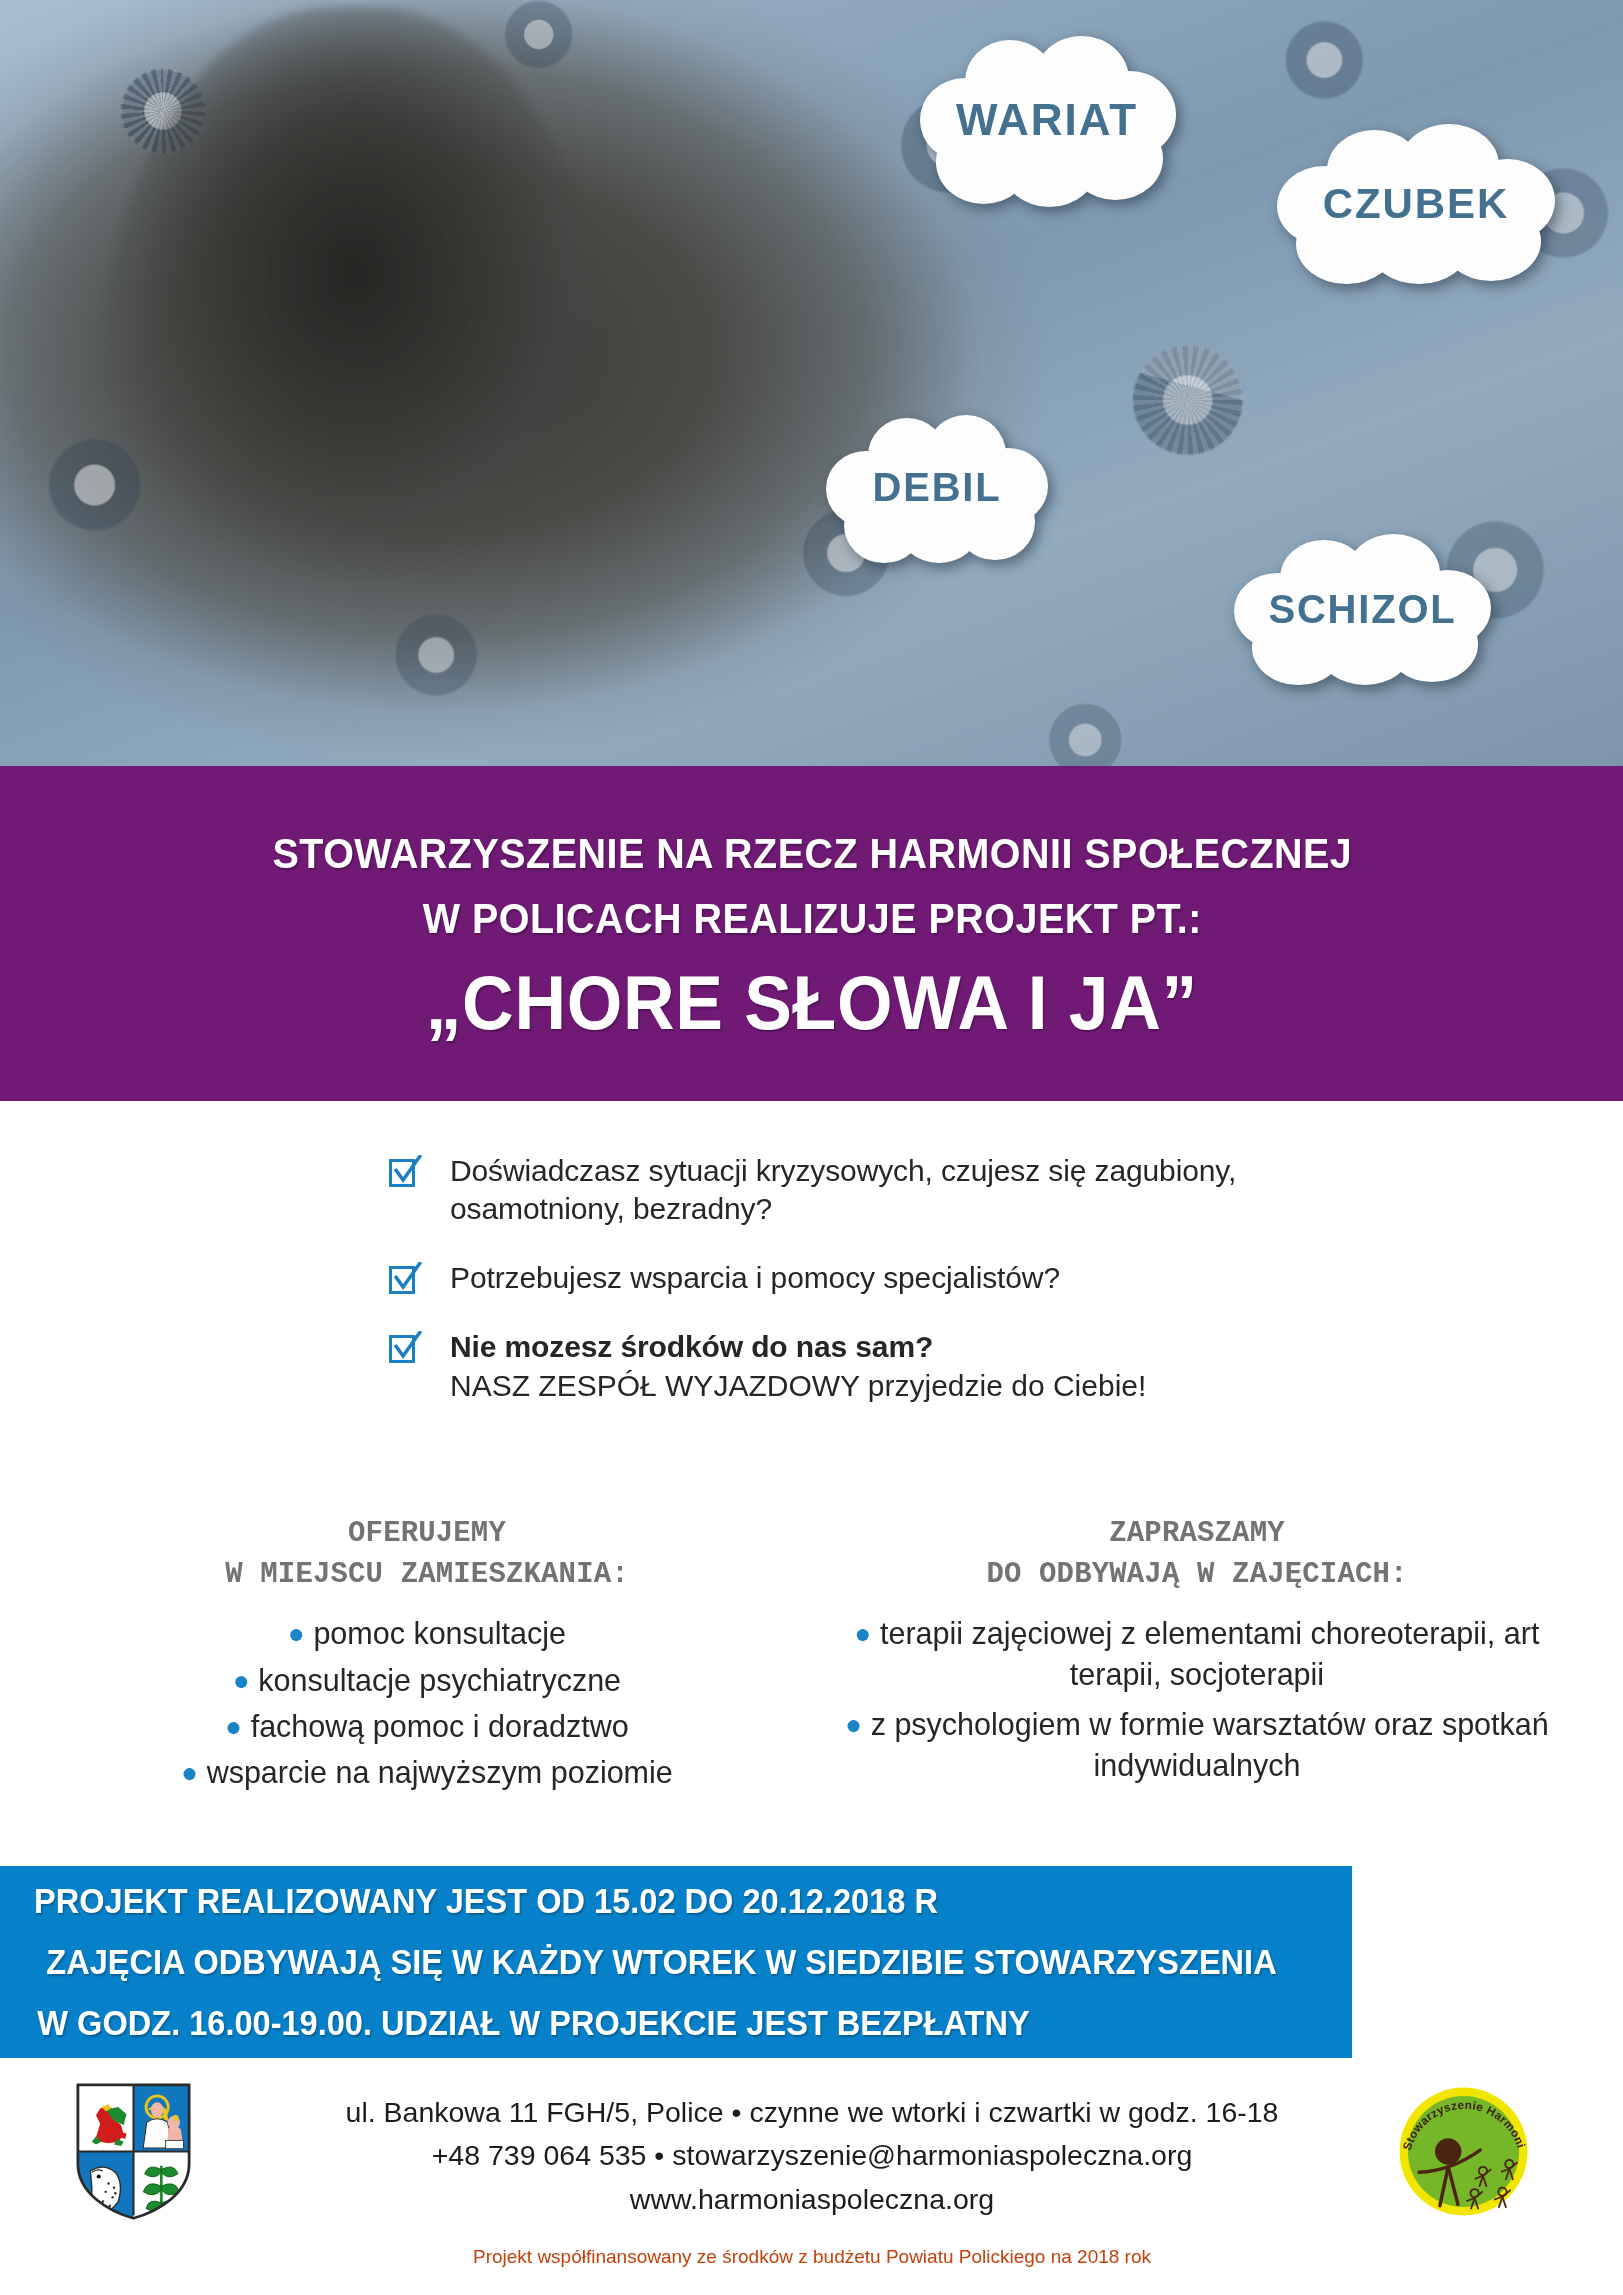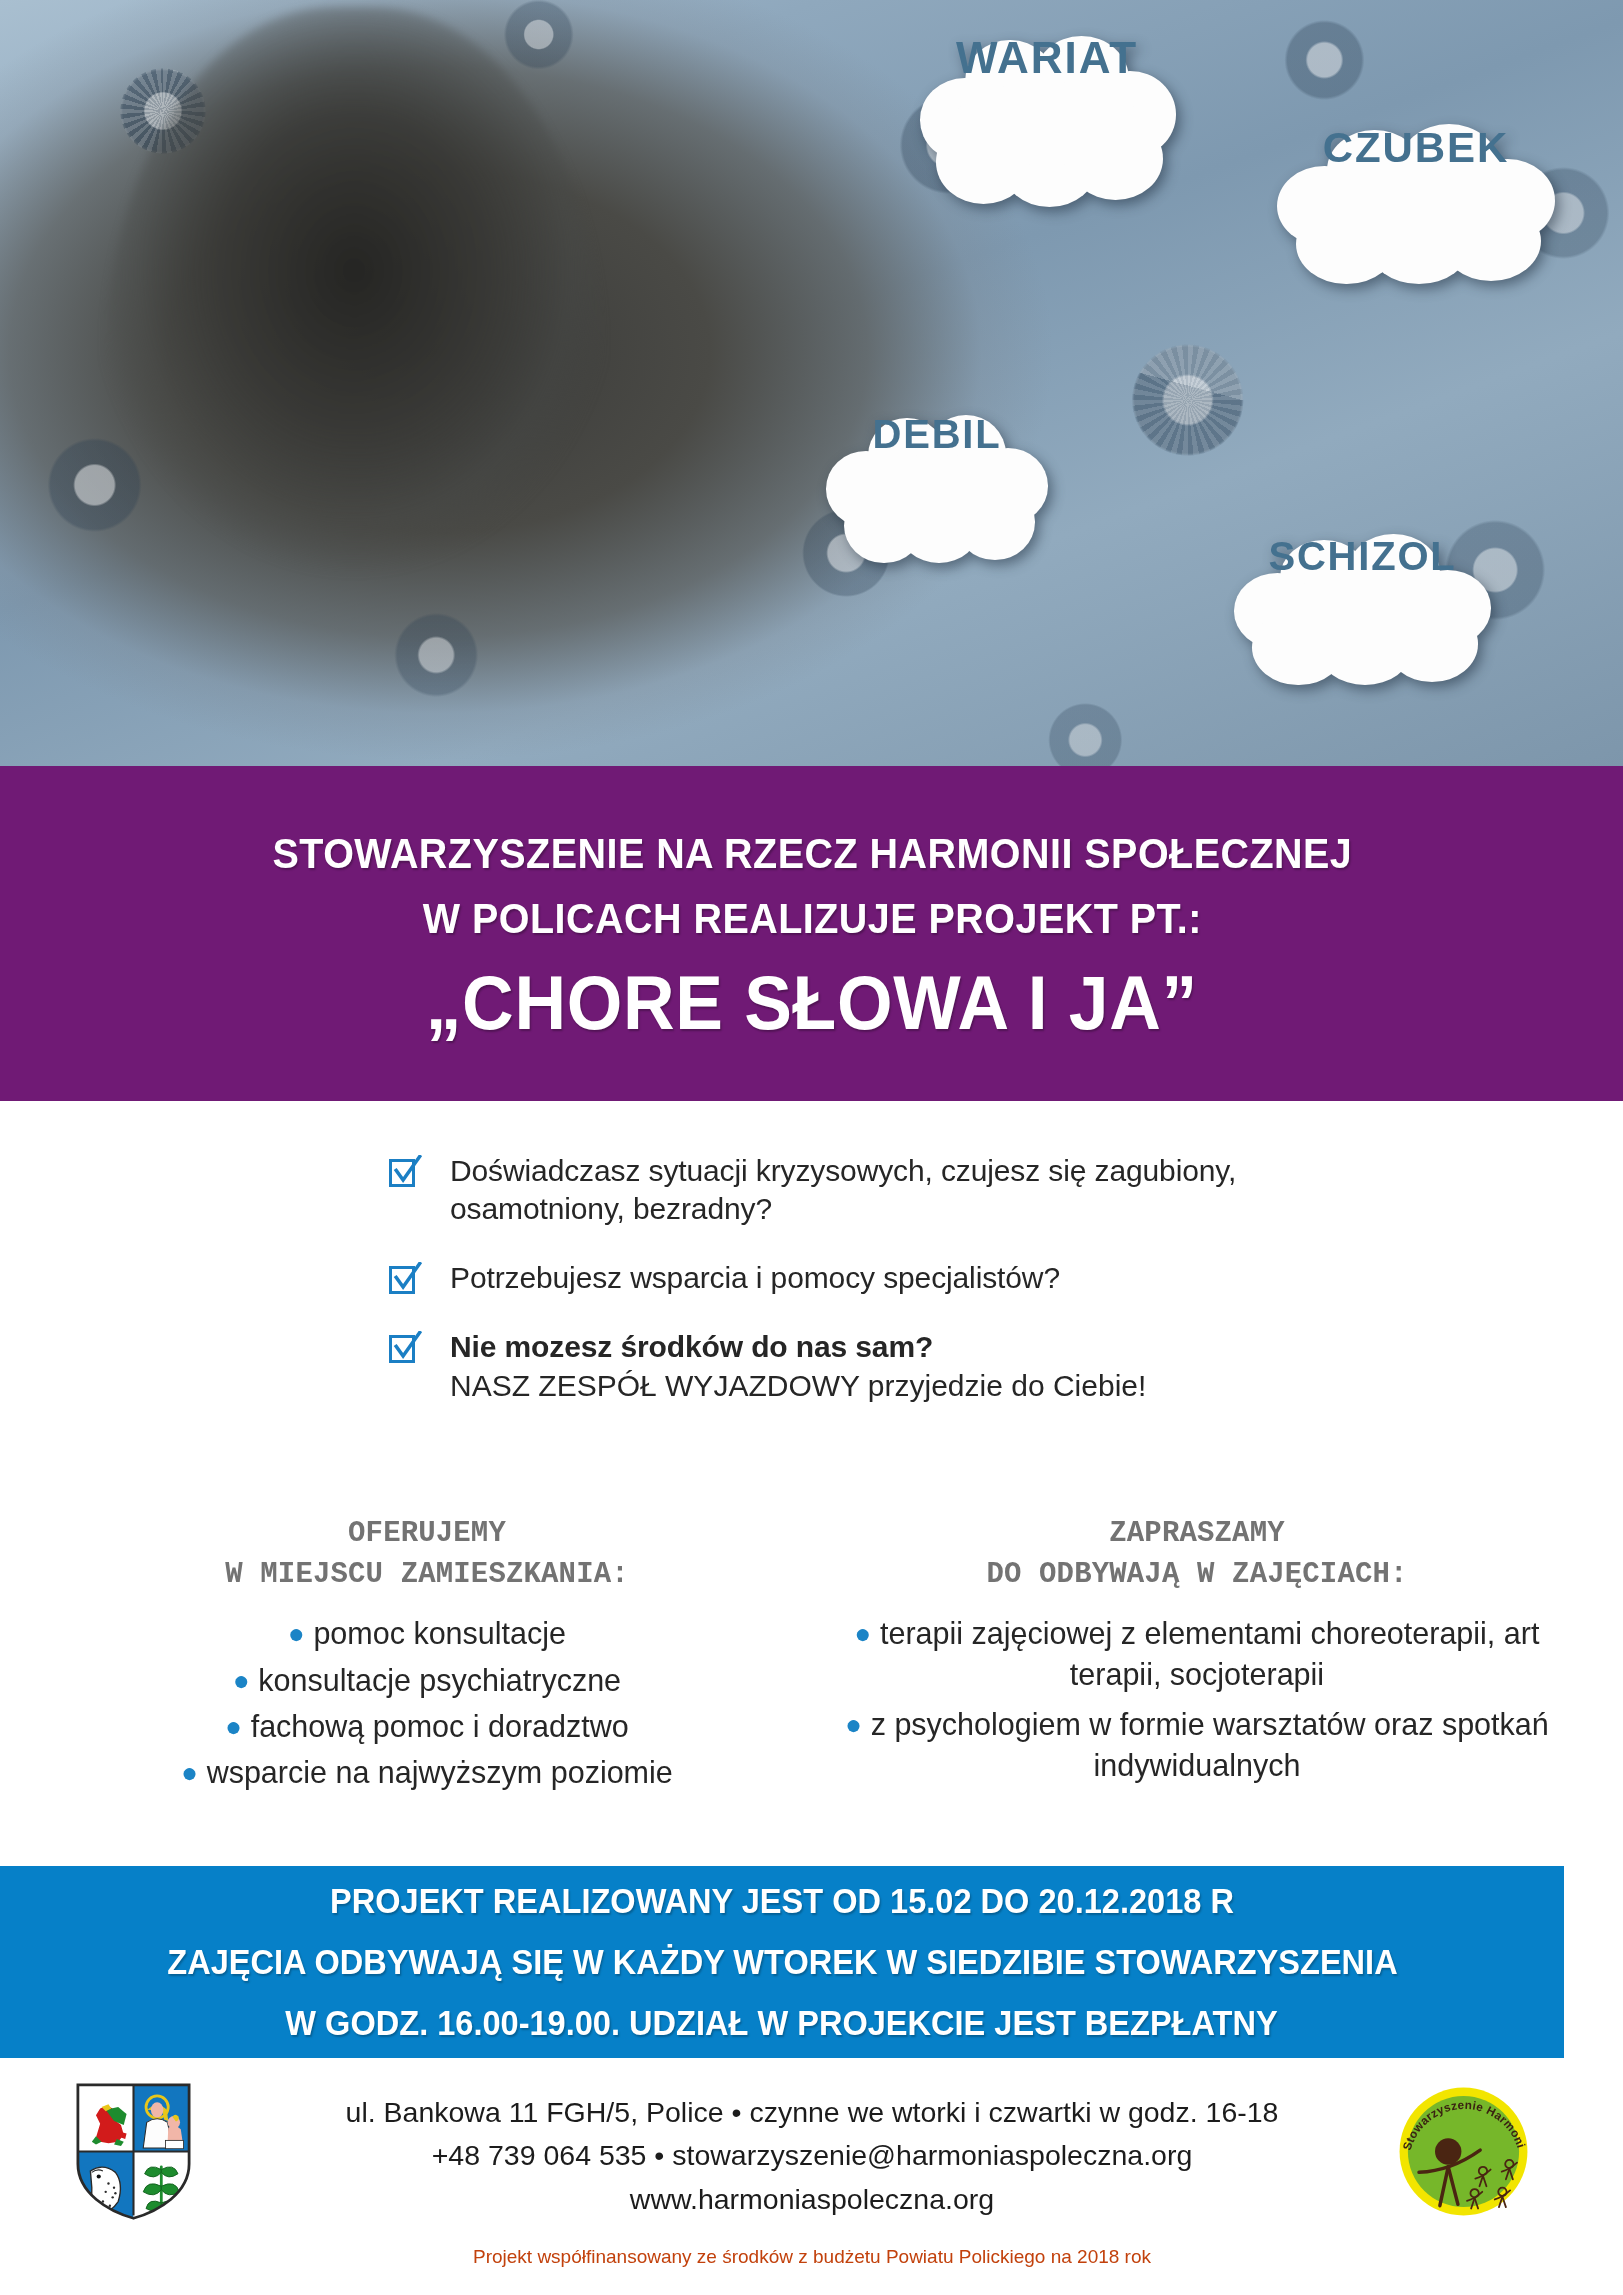--- a/index.html
+++ b/index.html
@@ -66,21 +66,21 @@
   .headsil{
     position:absolute; left:104px; top:7px; width:500px; height:694px;
     background:radial-gradient(ellipse 60% 50% at 50% 38%, rgba(35,35,33,.92) 0%, rgba(55,55,52,.85) 45%, rgba(70,72,70,.45) 72%, rgba(70,72,70,0) 88%);
     border-radius:46% 46% 40% 40%/52% 52% 40% 40%;
     filter:blur(4.2px);
   }
 
   
   .bubble{
     position:absolute;
-    display:flex; align-items:flex-start; justify-content:center;
+    display:flex; align-items:center; justify-content:center;
     color:#44718f;
     font-weight:bold;
     letter-spacing:.045em;
     text-align:center;
     filter:drop-shadow(4.2px 5.6px 6.2px rgba(10,25,40,.45));
   }
   .bubble .cloudbg{position:absolute; inset:0;}
   .bubble .cloudbg i{
     position:absolute; background:#fdfdfd; border-radius:50%;
   }
@@ -137,23 +137,23 @@
   }
   .col ul{list-style:none; margin:18px 0 0 0; padding:0;}
   .col li{
     font-size:30.5px; color:#262626; line-height:1.33; margin-bottom:5.6px;
     position:relative;
   }
   .col li .bull{color:#1b84c6; font-size:28px; vertical-align:1.4px;}
 
   
   .footbanner{
-    position:absolute; left:0; top:1866px; width:1564px; height:192px;
+    position:absolute; left:0; top:1866px; width:1352px; height:192px;
     background:#0680c8;
-    display:flex; flex-direction:column; align-items:center; justify-content:center;
+    display:flex; flex-direction:column; align-items:flex-start; justify-content:center;
   }
   .fb-line{
     color:#fff; font-weight:bold; text-align:center;
     text-shadow:1.4px 2.1px 2.1px rgba(0,0,0,.25);
     transform:scaleX(.93);
   }
   .fb1{font-size:35px; margin-bottom:21px;}
   .fb2{font-size:35px; margin-bottom:21px;}
   .fb3{font-size:35px;}
 

